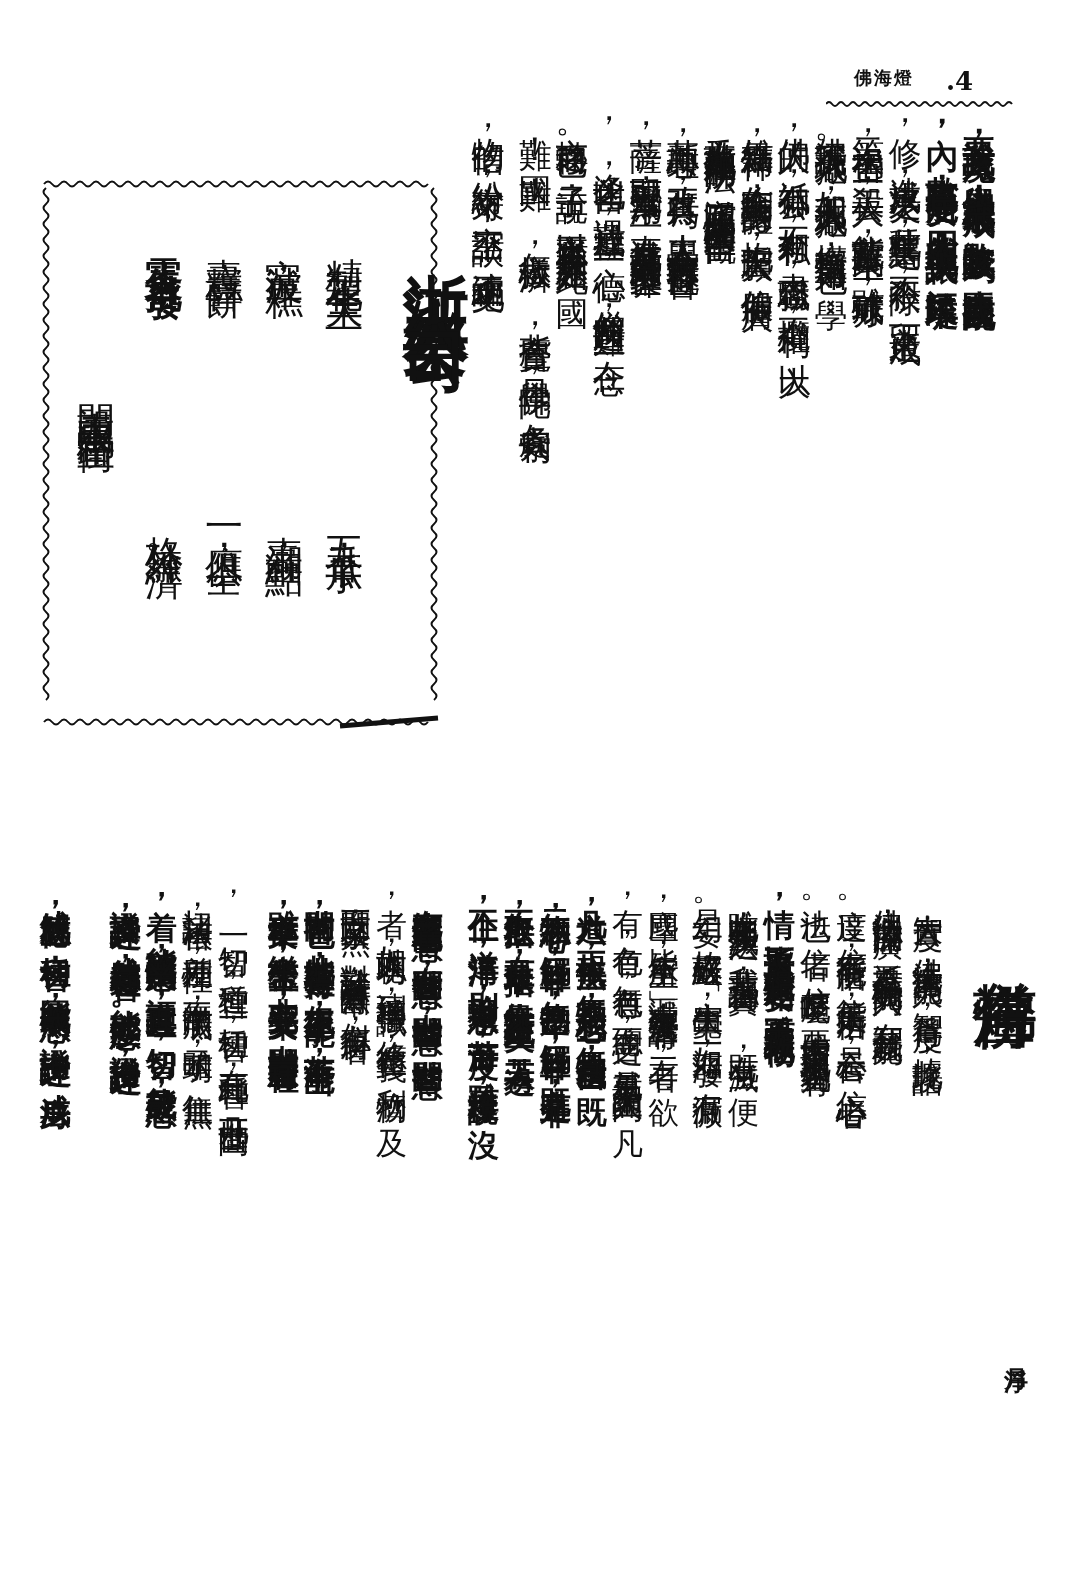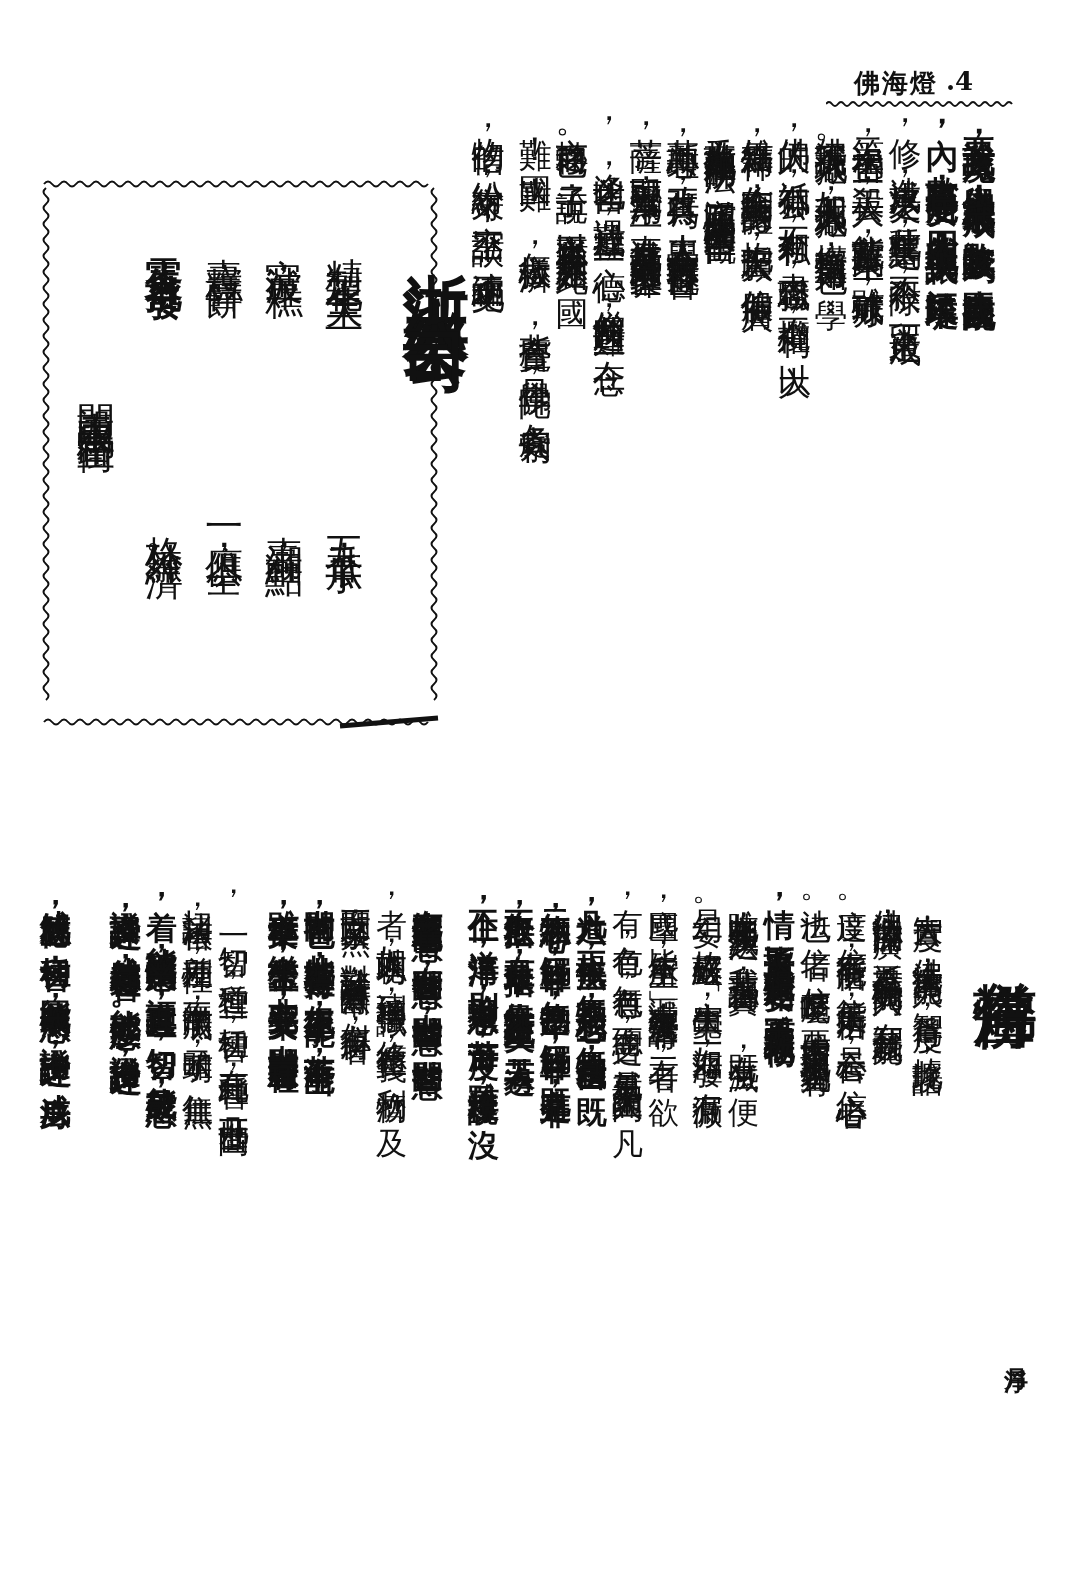--- a/index.html
+++ b/index.html
@@ -1,19 +1,19 @@
 <!DOCTYPE html>
 <html><head>
 <meta charset="utf-8">
 <style>
   html, body { margin: 0; padding: 0; background: #ffffff; }
   body { width: 1088px; height: 1575px; position: relative; overflow: hidden;
          font-family: "DejaVu Serif", "Liberation Serif", serif; color: #111; }
   .page-header { position: absolute; left: 830px; top: 66px; width: 180px; height: 40px; }
-  .page-header .title { position: absolute; left: 24px; top: 0; font-size: 26px; font-weight: bold; letter-spacing: 2px; }
+  .page-header .title { position: absolute; left: 24px; top: 0; font-size: 18px; font-weight: bold; letter-spacing: 2px; }
   .page-header .num { position: absolute; left: 116px; top: 0; font-size: 26px; font-weight: bold; }
   .wavy { position: absolute; height: 8px; }
   .col { position: absolute; writing-mode: vertical-rl; text-orientation: upright;
          font-size: 33px; line-height: 1; letter-spacing: 2.5px; white-space: nowrap; font-weight: bold; }
   .col.light { font-weight: normal; }
   .top-article .col { top: 112px; }
   .ad-box { position: absolute; left: 40px; top: 178px; width: 400px; height: 552px; }
   .ad-box svg.border { position: absolute; left: 0; top: 0; }
   .ad-title { position: absolute; left: 352px; top: 42px; writing-mode: vertical-rl; text-orientation: upright;
               font-size: 66px; font-weight: bold; letter-spacing: 12px; font-family: "DejaVu Serif", serif; }

